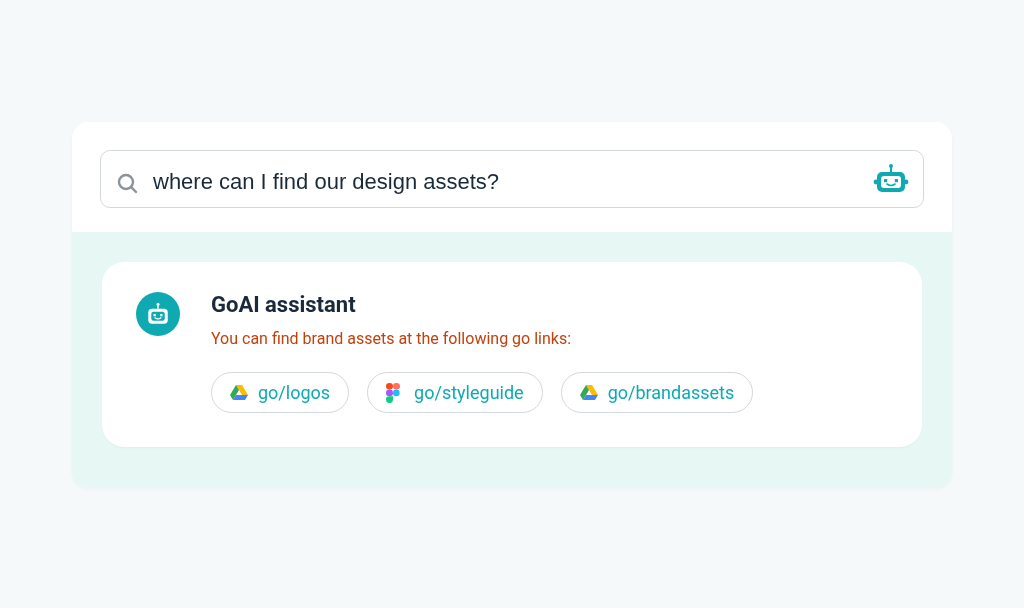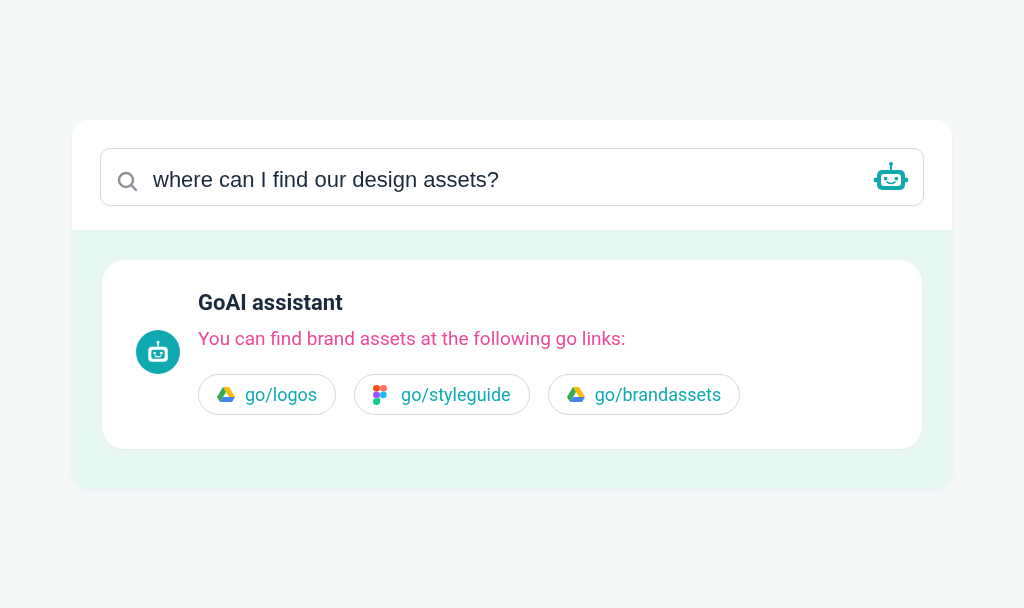--- a/index.html
+++ b/index.html
@@ -40,34 +40,34 @@
       background:#e6f7f4;
       padding:30px 30px 40px 30px;
     }
     .answer-card {
       background:#ffffff;
       border-radius:22px;
       padding:30px 34px 34px 34px;
       box-shadow:0 1px 2px rgba(16,24,40,.04);
     }
     .answer-head {
-      display:flex; align-items:center; gap:18px;
+      display:flex; align-items:flex-start; gap:31px;
     }
     .avatar {
       width:44px; height:44px; border-radius:50%;
       background:#0faab1; display:flex; align-items:center; justify-content:center;
       flex-shrink:0;
     }
     .answer-body { flex:1; }
     .assistant-name {
       font-size:22px; font-weight:700; color:#1b2a3a;
       margin-bottom:12px;
     }
     .answer-intro {
-      font-size:19px; color:#ec4899; margin-bottom:6px;
+      font-size:16px; color:#c2410c; margin-bottom:6px;
     }
     ol.asset-list { padding-left:26px; }
     ol.asset-list li {
       font-size:19px; color:#29323c; line-height:1.55;
     }
     .go-link { color:#0faab1; }
 
     .chip-row {
       display:flex; gap:18px; margin-top:24px;
     }

